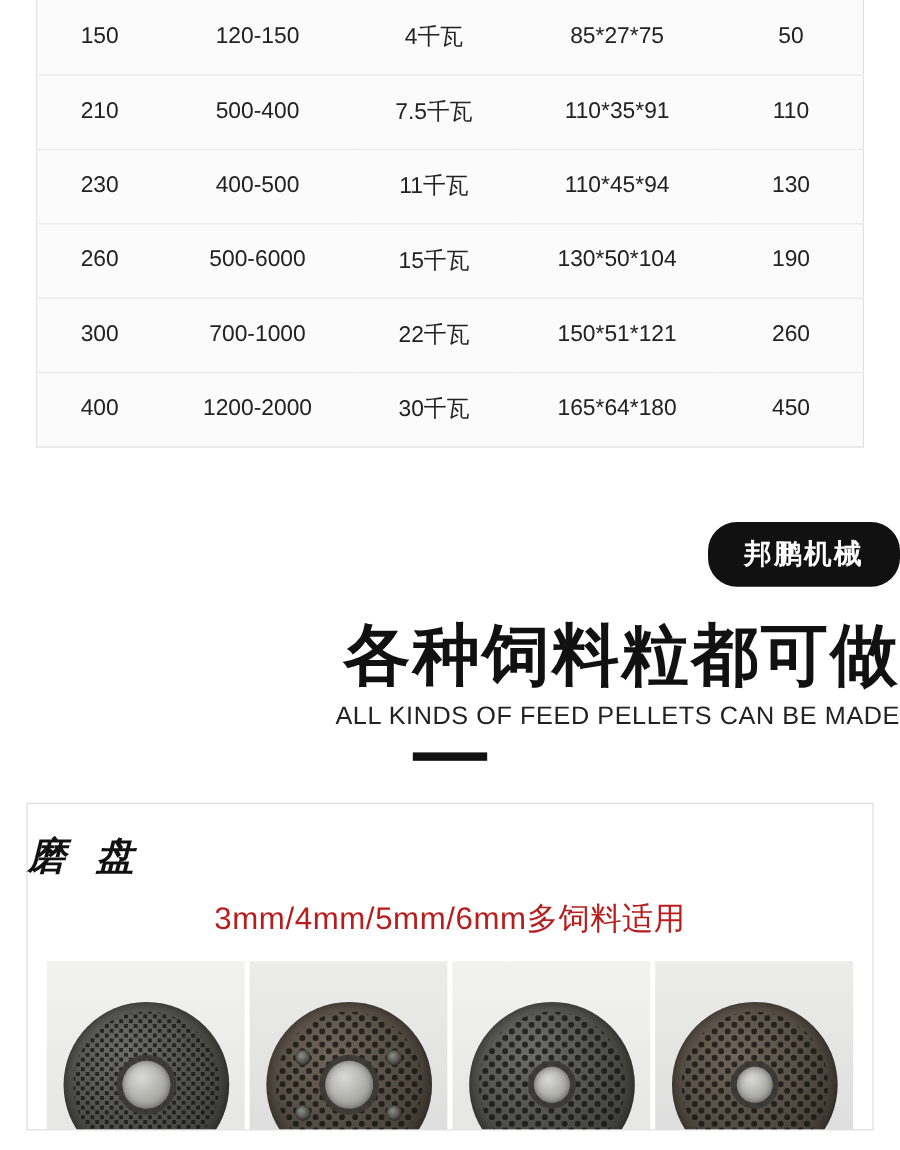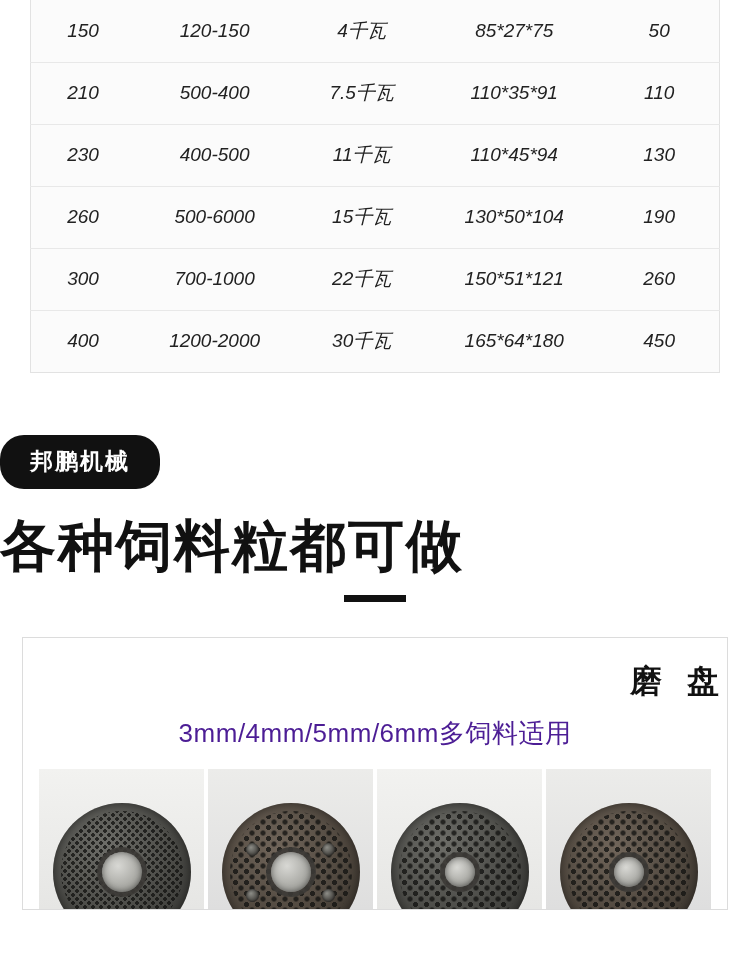--- a/index.html
+++ b/index.html
@@ -24,21 +24,20 @@
   .spec-table {
     width: 690px;
     border-collapse: collapse;
     background: #fbfbfb;
     border-left: 1px solid #e2e2e2;
     border-right: 1px solid #e2e2e2;
     border-bottom: 1px solid #e2e2e2;
   }
   .spec-table tr {
     height: 62px;
-    font-style: italic;
   }
   .spec-table td {
     text-align: center;
     vertical-align: middle;
     font-size: 19px;
     color: #222;
     border-bottom: 1px solid #e8e8e8;
     font-family: "Liberation Sans", sans-serif;
   }
   .spec-table tr:last-child td {
@@ -46,21 +45,21 @@
     margin-left: 28px;
   }
   .spec-table td.c0 { width: 104px; }
   .spec-table td.c1 { width: 160px; }
   .spec-table td.c2 { width: 136px; }
   .spec-table td.c3 { width: 170px; }
   .spec-table td.c4 { width: 120px; }
 
   
   .heading-block {
-    text-align: left;
+    text-align: right;
     margin-top: 62px;
   }
   .pill {
     display: inline-block;
     background: #111111;
     color: #ffffff;
     font-size: 23px;
     letter-spacing: 2px;
     padding: 11px 30px 12px 30px;
     border-radius: 24px;
@@ -93,31 +92,32 @@
   
   .card {
     margin: 35px 22px 0 22px;
     width: 706px;
     box-sizing: border-box;
     border: 1px solid #dcdcdc;
     background: #ffffff;
     padding-top: 22px;
   }
   .card-title {
-    text-align: right;
+    text-align: left;
     font-size: 32px;
     font-weight: bold;
     letter-spacing: 8px;
     color: #111111;
     font-family: "Liberation Sans", sans-serif;
+    font-style: italic;
   }
   .card-sub {
     text-align: center;
     font-size: 26px;
-    color: #4c1d95;
+    color: #b91c1c;
     margin-top: 12px;
     letter-spacing: 0.5px;
     font-family: "Liberation Sans", sans-serif;
   }
   .photo-row {
     display: flex;
     margin-top: 18px;
     gap: 0;
     padding: 0 16px 0 16px;
   }
@@ -238,20 +238,21 @@
         <td class="c3">165*64*180</td>
         <td class="c4">450</td>
       </tr>
     </tbody>
   </table>
 </div>
 
 <div class="heading-block">
   <div class="pill">邦鹏机械</div>
   <div class="big-title">各种饲料粒都可做</div>
+  <div class="sub-title">ALL KINDS OF FEED PELLETS CAN BE MADE</div>
   <div class="rule"></div>
 </div>
 
 <div class="card">
   <div class="card-title">磨 盘</div>
   <div class="card-sub">3mm/4mm/5mm/6mm多饲料适用</div>
 
   <div class="photo-row">
 
     <div class="photo-cell photo-bg-a">

